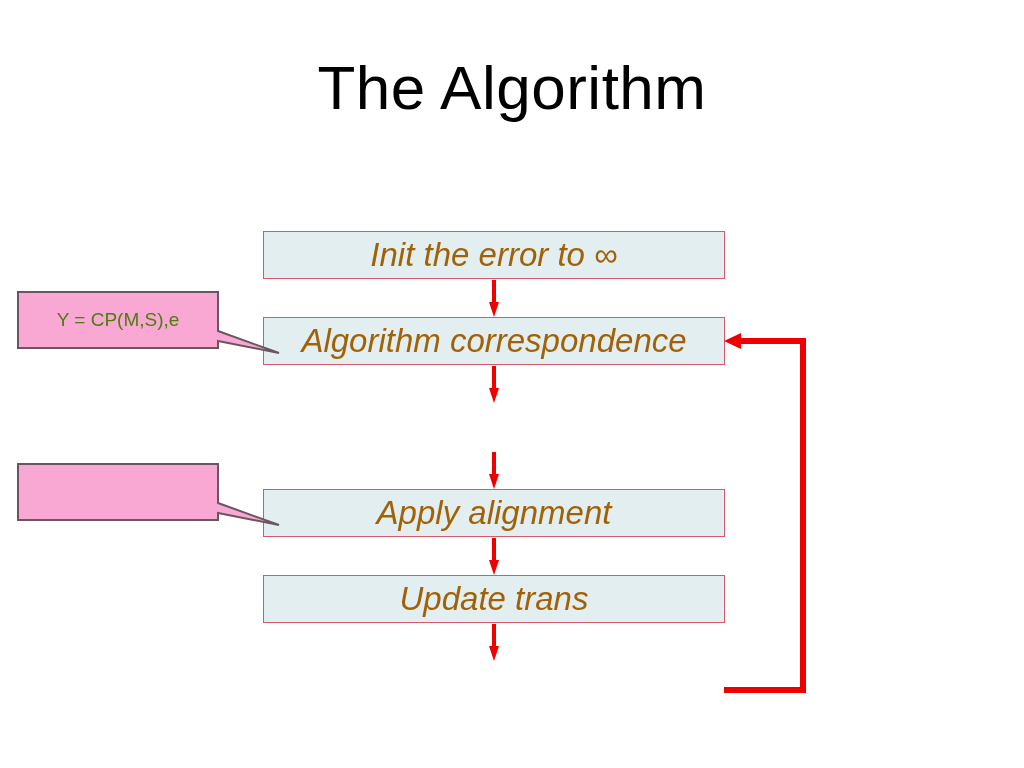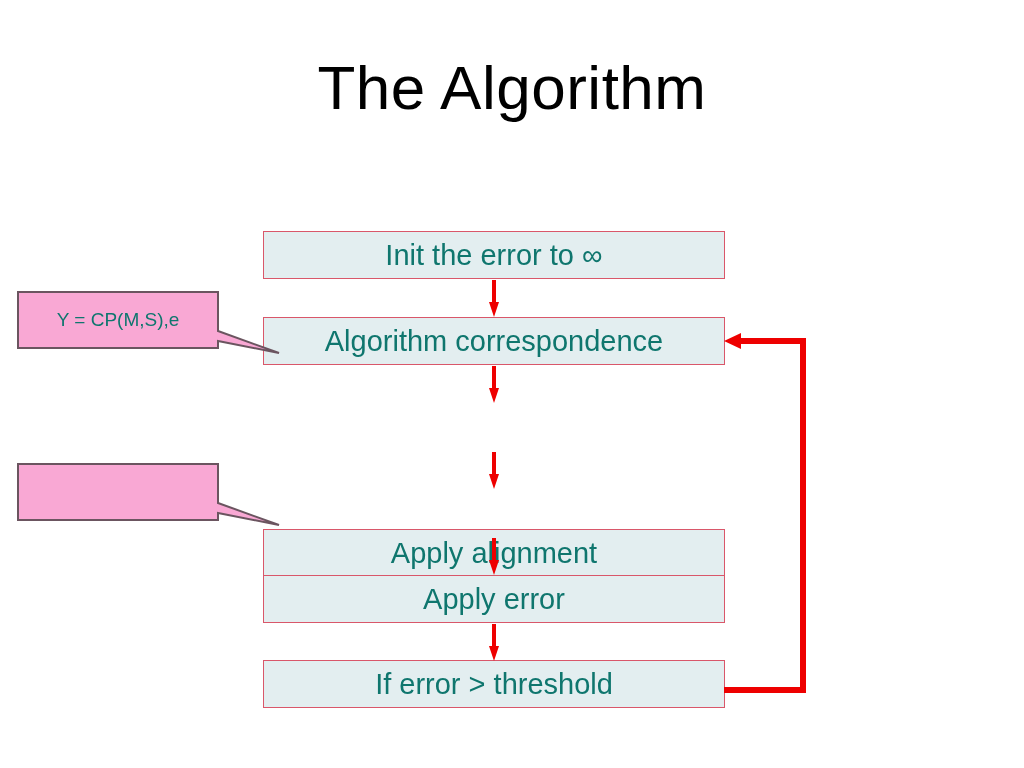--- a/index.html
+++ b/index.html
@@ -46,31 +46,32 @@
     width: 462px;
     height: 48px;
     box-sizing: border-box;
     background: #e3eef0;
     border: 1.5px solid #d9576a;
     display: flex;
     align-items: center;
     justify-content: center;
   }
   .flow-box .flow-label {
-    font-size: 29px;
+    font-size: 33px;
     line-height: 32px;
-    color: #0f766e;
+    color: #a16207;
     white-space: nowrap;
     font-weight: 400;
+    font-style: italic;
   }
 
   #box-0 { top: 231px; }
   #box-1 { top: 317px; }
   #box-2 { top: 403px; }
-  #box-3 { top: 489px; margin-top: 40px; }
+  #box-3 { top: 489px; }
   #box-4 { top: 575px; }
   #box-5 { top: 660px; }
 
   
   .v-arrow {
     position: absolute;
     left: 489px;
     width: 10px;
     height: 38px;
   }
@@ -152,21 +153,21 @@
     position: absolute;
     left: 0;
     top: 0;
     width: 202px;
     height: 58px;
     display: flex;
     align-items: center;
     justify-content: center;
     font-size: 19px;
     line-height: 22px;
-    color: #0f766e;
+    color: #4d7c0f;
     white-space: nowrap;
     font-weight: 400;
   }
   #callout-0 { top: 291px; }
   #callout-1 { top: 378px; }
   #callout-2 { top: 463px; }
   #callout-3 { top: 551px; }
 </style>
 </head>
 <body>
@@ -178,24 +179,21 @@
   <div class="flow-box" id="box-0">
     <span class="flow-label">Init the error to ∞</span>
   </div>
   <div class="flow-box" id="box-1">
     <span class="flow-label">Algorithm correspondence</span>
   </div>
   <div class="flow-box" id="box-3">
     <span class="flow-label">Apply alignment</span>
   </div>
   <div class="flow-box" id="box-4">
-    <span class="flow-label">Apply error</span>
-  </div>
-  <div class="flow-box" id="box-5">
-    <span class="flow-label">If error &gt; threshold</span>
+    <span class="flow-label">Update trans</span>
   </div>
 
   <div class="v-arrow" id="varrow-0">
     <div class="stem"></div>
     <div class="head"></div>
   </div>
   <div class="v-arrow" id="varrow-1">
     <div class="stem"></div>
     <div class="head"></div>
   </div>

